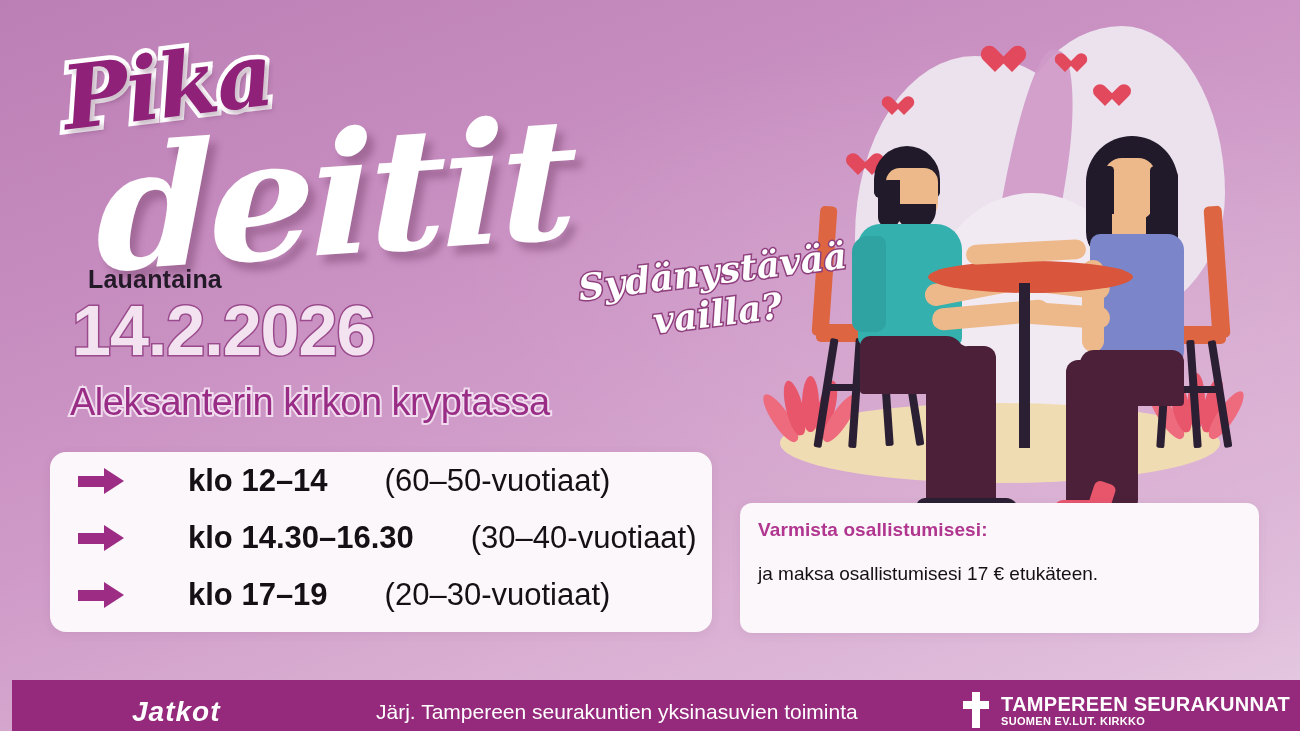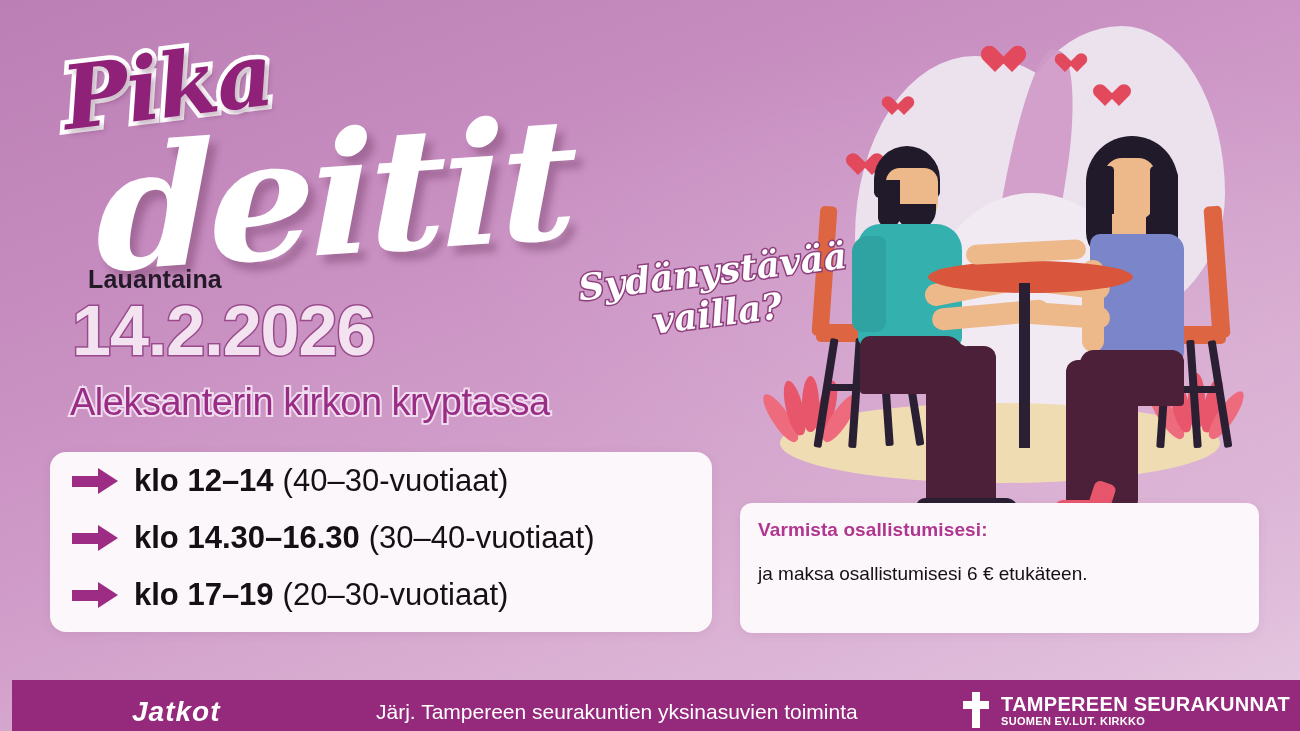--- a/index.html
+++ b/index.html
@@ -109,21 +109,21 @@
     paint-order:stroke fill;
   }
 
   
   .sched{
     position:absolute;left:50px;top:452px;width:662px;height:180px;
     background:#fbf7fa;border-radius:16px;
     box-shadow:0 2px 10px rgba(120,60,110,.10);
     padding:0;box-sizing:border-box;
   }
-  .sched-row{display:flex;align-items:center;height:57px;padding-left:22px;}
+  .sched-row{display:flex;align-items:center;height:57px;padding-left:28px;gap:48px;}
   .arrow{flex:none;width:48px;height:26px;position:relative;margin-right:14px;}
   .arrow .shaft{position:absolute;left:0;top:8px;width:30px;height:11px;background:#9c2c84;}
   .arrow .head{position:absolute;left:26px;top:0;width:0;height:0;
     border-top:13px solid transparent;border-bottom:13px solid transparent;border-left:20px solid #9c2c84;}
   .sched-row .t{font-size:31px;font-weight:700;color:#151015;white-space:nowrap;}
   .sched-row .a{font-size:31px;font-weight:400;color:#151015;white-space:nowrap;margin-left:9px;}
 
   
   .info{
     position:absolute;left:740px;top:503px;width:519px;height:130px;
@@ -252,21 +252,21 @@
   <div class="bigdate">14.2.2026</div>
   <div class="place">Aleksanterin kirkon kryptassa</div>
 
   <div class="sched">
     <div class="sched-row">
       <span class="arrow">
           <span class="shaft"></span>
           <span class="head"></span>
         </span>
       <span class="t">klo 12–14</span>
-      <span class="a">(40–30-vuotiaat)</span>
+      <span class="a">(60–50-vuotiaat)</span>
     </div>
     <div class="sched-row">
       <span class="arrow">
           <span class="shaft"></span>
           <span class="head"></span>
         </span>
       <span class="t">klo 14.30–16.30</span>
       <span class="a">(30–40-vuotiaat)</span>
     </div>
     <div class="sched-row">
@@ -274,21 +274,21 @@
           <span class="shaft"></span>
           <span class="head"></span>
         </span>
       <span class="t">klo 17–19</span>
       <span class="a">(20–30-vuotiaat)</span>
     </div>
   </div>
 
   <div class="info">
     <div class="hd">Varmista osallistumisesi:</div>
-    <div class="ln">ja maksa osallistumisesi 6 € etukäteen.</div>
+    <div class="ln">ja maksa osallistumisesi 17 € etukäteen.</div>
   </div>
 
   <div class="footer">
     <div class="jatkot">Jatkot</div>
     <div class="jarj">Järj. Tampereen seurakuntien yksinasuvien toiminta</div>
     <div class="logo">
       <span class="cross">
           <span class="v"></span>
           <span class="hbar"></span>
         </span>

